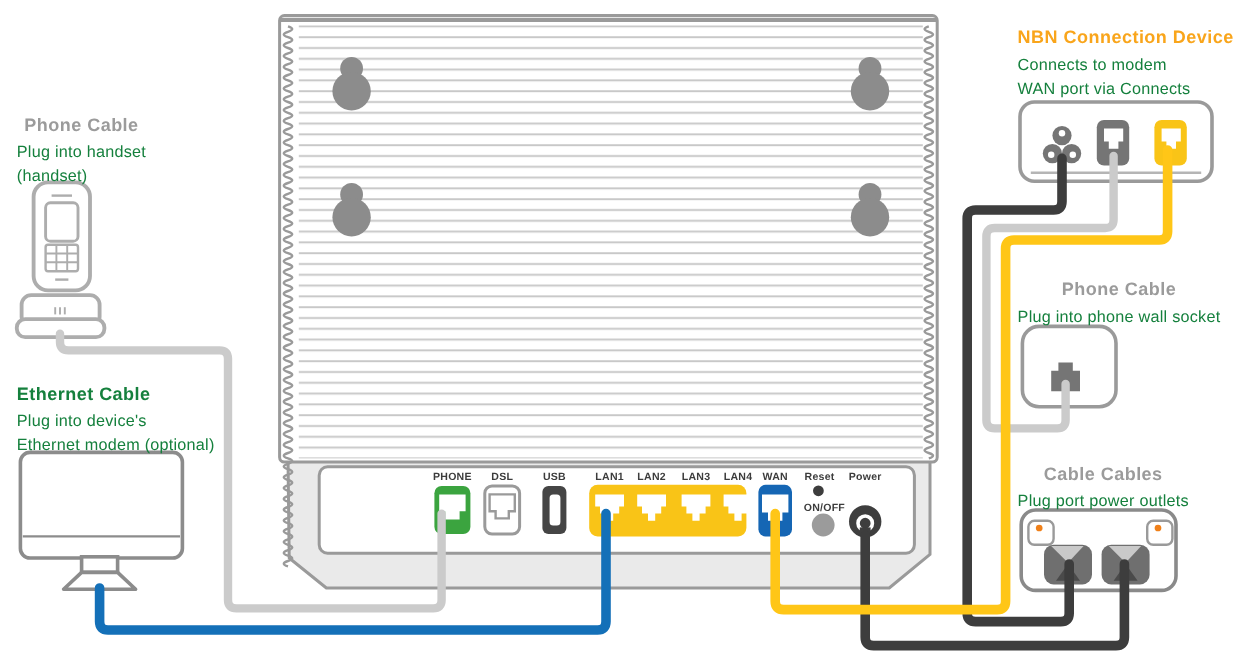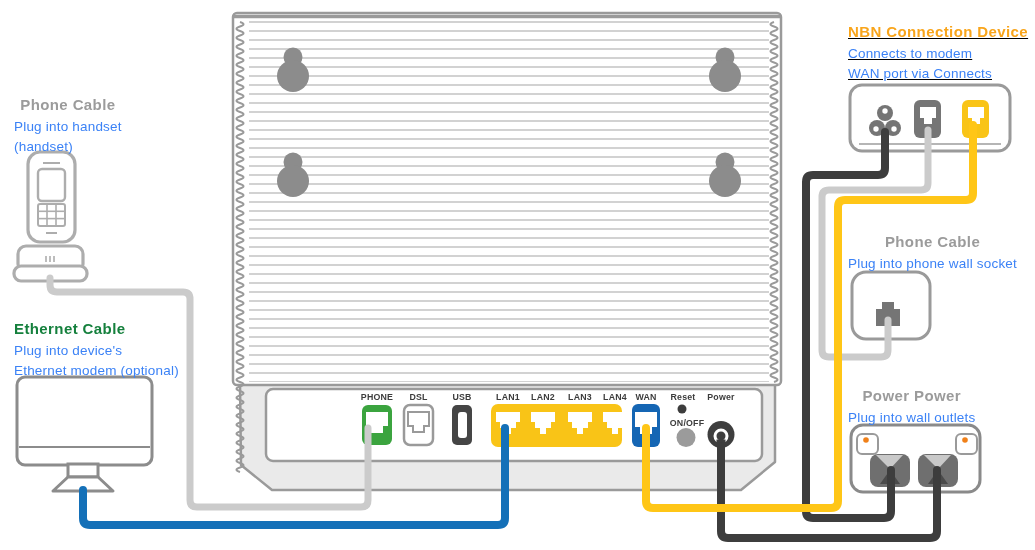--- a/index.html
+++ b/index.html
@@ -1,21 +1,21 @@
 <!DOCTYPE html>
 <html><head>
 <meta charset="utf-8">
 <style>
   html,body{margin:0;padding:0;background:#fff;}
   .stage{position:relative;width:1035px;height:550px;background:#fff;overflow:hidden;
          font-family:"Liberation Sans",sans-serif;}
   .stage svg{position:absolute;left:0;top:0;}
   .ann{position:absolute;line-height:1.22;letter-spacing:.2px;}
   .ann .ttl{font-size:15px;font-weight:bold;letter-spacing:.4px;margin:0 0 5px 0;}
-  .ann .ln{font-size:13.5px;color:#3b82f6;margin:0 0 3px 0;}
+  .ann .ln{font-size:13.5px;color:#15803d;margin:0 0 3px 0;}
   .ttl.gray{color:#9B9B9B;text-align:center;}
   .ttl.blue{color:#15803d;}
   .ttl.orange{color:#F9A51B;}
   .portlabel{font-size:8.8px;font-weight:bold;fill:#3C3C3C;letter-spacing:.2px;
              font-family:"Liberation Sans",sans-serif;text-anchor:middle;}
 </style>
 </head>
 <body>
 
 <div class="stage">
@@ -187,29 +187,29 @@
   <div class="ln">Plug into handset</div>
   <div class="ln">(handset)</div>
 </div>
 
 <div class="ann" style="left:14px;top:320px;">
   <div class="ttl blue">Ethernet Cable</div>
   <div class="ln">Plug into device's</div>
   <div class="ln">Ethernet modem (optional)</div>
 </div>
 
-<div class="ann" style="left:848px;top:23px;text-decoration:underline;">
+<div class="ann" style="left:848px;top:23px;">
   <div class="ttl orange">NBN Connection Device</div>
   <div class="ln">Connects to modem</div>
   <div class="ln">WAN port via Connects</div>
 </div>
 
 <div class="ann" style="left:848px;top:233px;">
   <div class="ttl gray">Phone Cable</div>
   <div class="ln">Plug into phone wall socket</div>
 </div>
 
 <div class="ann" style="left:848px;top:387px;">
-  <div class="ttl gray">Power Power</div>
-  <div class="ln">Plug into wall outlets</div>
+  <div class="ttl gray">Cable Cables</div>
+  <div class="ln">Plug port power outlets</div>
 </div>
 
 </div>
 
 </body></html>

